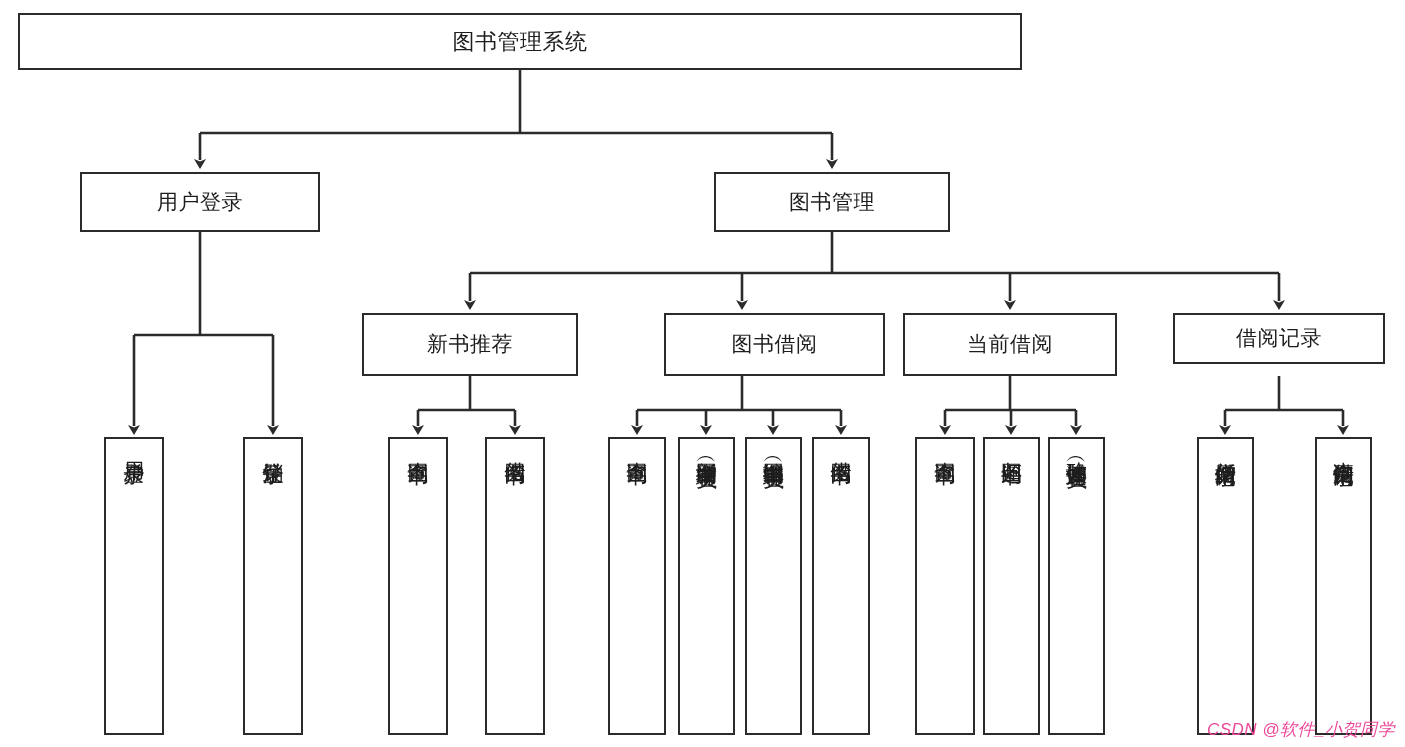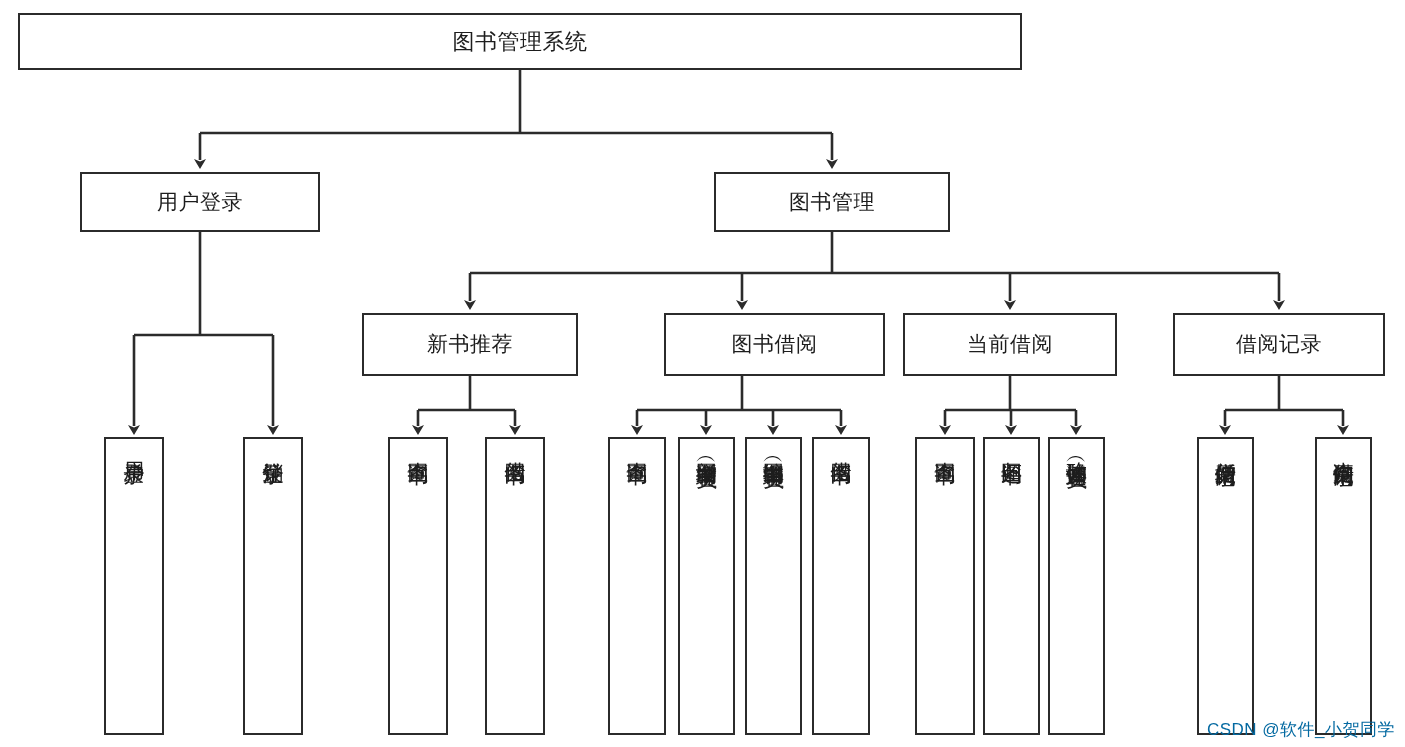--- a/index.html
+++ b/index.html
@@ -62,24 +62,25 @@
     font-size: 21px;
     line-height: 1.05;
     letter-spacing: 1px;
     white-space: nowrap;
   }
   .watermark {
     position: absolute;
     right: 10px;
     bottom: 6px;
     font-size: 17px;
-    color: #0369a1;
+    color: #ec4899;
     letter-spacing: 0.5px;
     z-index: 5;
     white-space: nowrap;
+    font-style: italic;
   }
 </style>
 </head>
 <body>
 
 <div id="canvas">
 
   <svg id="edges" viewBox="0 0 1405 747" xmlns="http://www.w3.org/2000/svg">
     <defs>
       <marker id="arrow" markerWidth="10" markerHeight="12" refX="1" refY="6" orient="auto" markerUnits="userSpaceOnUse">
@@ -143,21 +144,21 @@
 
   <div class="node horiz" style="left:714px; top:172px; width:236px; height:60px;">
     <span class="label">图书管理</span>
   </div>
   <div class="node horiz" style="left:632px; top:313px; width:221px; height:63px;margin-left:32px;">
     <span class="label">图书借阅</span>
   </div>
   <div class="node horiz" style="left:903px; top:313px; width:214px; height:63px;">
     <span class="label">当前借阅</span>
   </div>
-  <div class="node horiz" style="left:1173px; top:313px; width:212px; height:63px;">
+  <div class="node horiz" style="left:1173px; top:313px; width:212px; height:51px;">
     <span class="label">借阅记录</span>
   </div>
 
   <div class="node vert" style="left:104px; top:437px; width:60px; height:298px;">
     <span class="label">用户登录</span>
   </div>
   <div class="node vert" style="left:243px; top:437px; width:60px; height:298px;">
     <span class="label">注销登录</span>
   </div>
 

